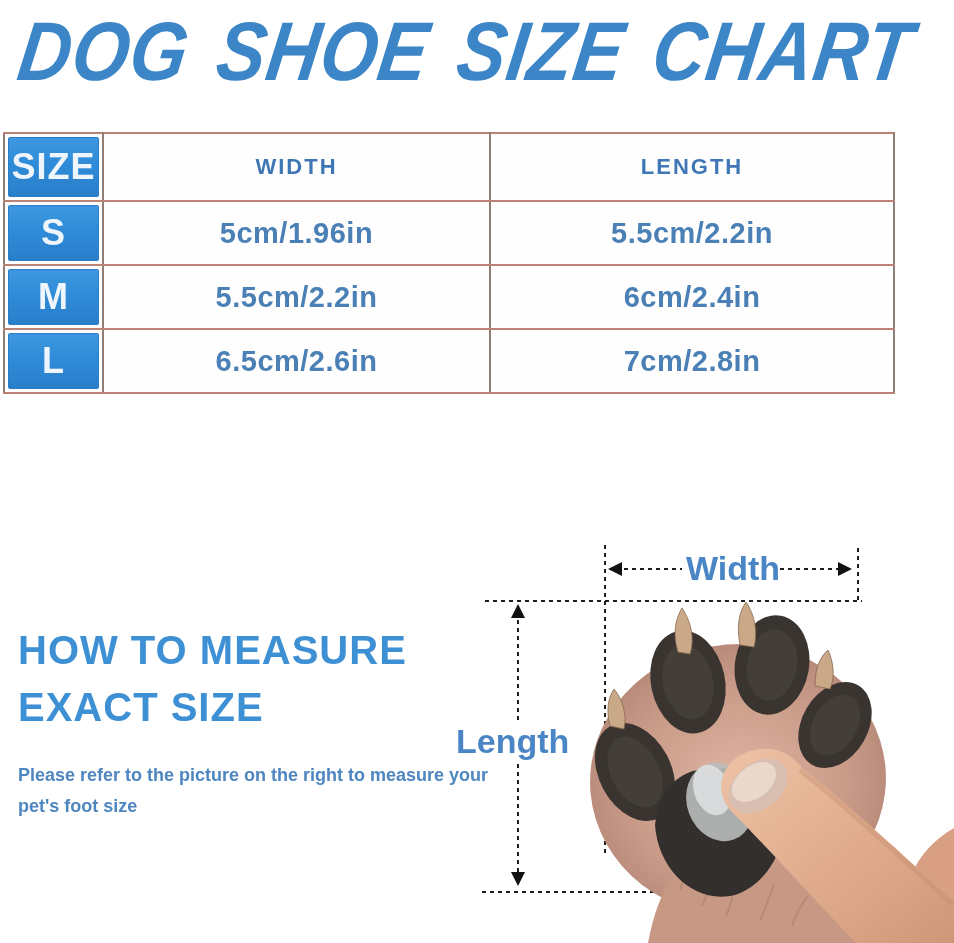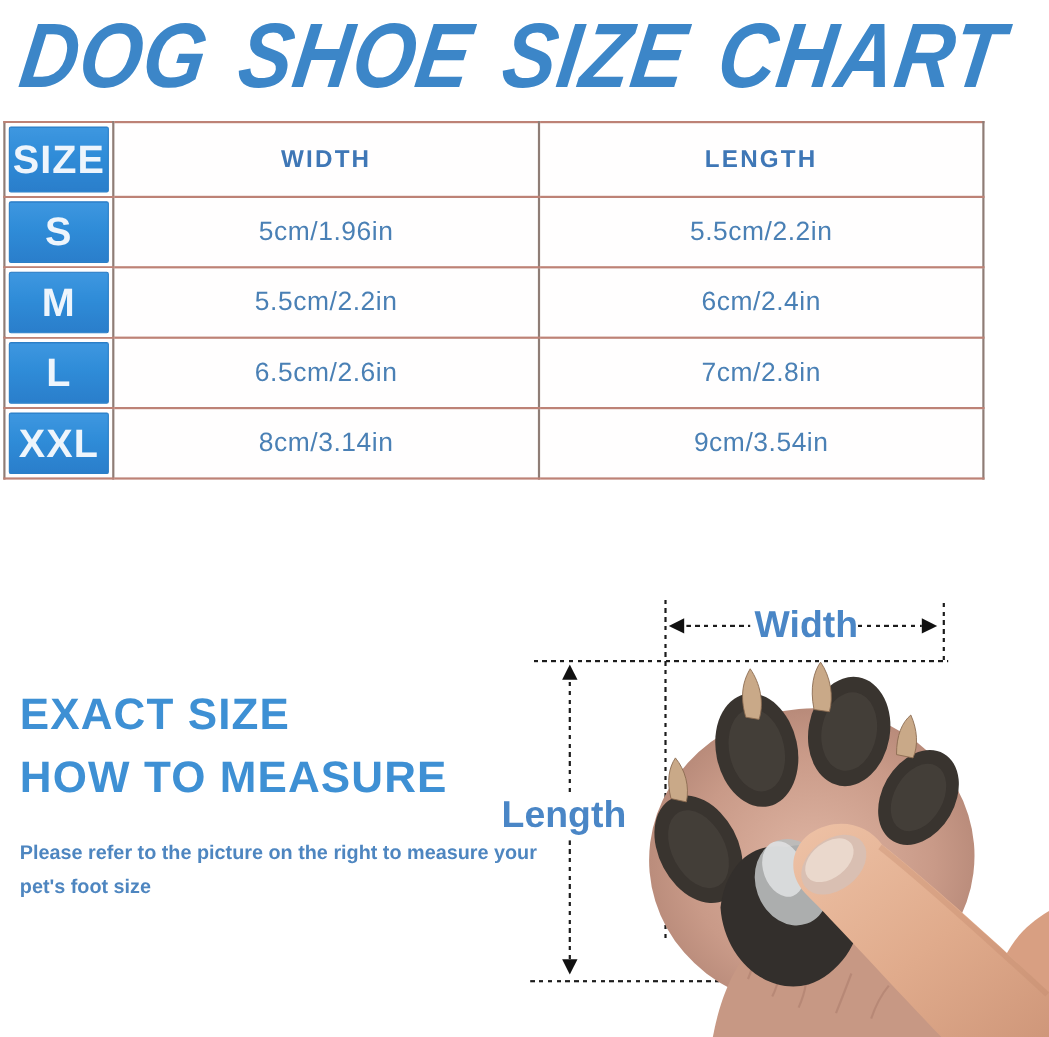--- a/index.html
+++ b/index.html
@@ -10,41 +10,41 @@
   .poster-title{
     position:absolute;left:26px;top:4px;margin:0;
     font-size:73px;font-weight:bold;font-style:italic;
     color:var(--title-blue);letter-spacing:1px;word-spacing:8px;
     transform:skewX(-8deg) scaleY(1.14);transform-origin:left top;
     white-space:nowrap;
   }
 
   
   .size-table{
-    position:absolute;left:3px;top:110px;width:890px;
+    position:absolute;left:3px;top:132px;width:890px;
     border-collapse:collapse;table-layout:fixed;border-radius:13px;
   }
   .size-table col.c1{width:99px;}
   .size-table col.c2{width:387px;}
   .size-table col.c3{width:404px;}
   .size-table td,.size-table th{
     border:2px solid var(--border-v);
     border-top-color:var(--border-h);
     border-bottom-color:var(--border-h);
     padding:0;text-align:center;vertical-align:middle;
     background:#fffefe;
   }
   .size-table thead tr{height:68px;}
   .size-table tbody tr{height:64px;}
   .head-cell{
     font-size:22px;font-weight:bold;color:var(--header-text);
     letter-spacing:2px;
   }
   .data-cell{
-    font-size:24px;font-weight:normal;color:var(--cell-text);
+    font-size:29px;font-weight:bold;color:var(--cell-text);
     letter-spacing:0.5px;
   }
   .size-col{position:relative;}
   .blue-chip{
     position:absolute;inset:3px;
     background:linear-gradient(180deg,#3e97e0 0%,var(--chip-blue) 45%,#2a7ecb 100%);
     border:1px solid #2b7ec6;border-radius:2px;
     display:flex;align-items:center;justify-content:center;
     color:var(--chip-text);font-weight:bold;font-size:36px;letter-spacing:1px;
   }
@@ -115,33 +115,26 @@
         <td class="data-cell">5.5cm/2.2in</td>
         <td class="data-cell">6cm/2.4in</td>
       </tr>
       <tr>
         <td class="size-col">
           <div class="blue-chip">L</div>
         </td>
         <td class="data-cell">6.5cm/2.6in</td>
         <td class="data-cell">7cm/2.8in</td>
       </tr>
-      <tr>
-        <td class="size-col">
-          <div class="blue-chip">XXL</div>
-        </td>
-        <td class="data-cell">8cm/3.14in</td>
-        <td class="data-cell">9cm/3.54in</td>
-      </tr>
     </tbody>
 </table>
 
 <h2 class="measure-heading">
+  <div>HOW TO MEASURE</div>
   <div>EXACT SIZE</div>
-  <div>HOW TO MEASURE</div>
 </h2>
 <p class="measure-body">Please refer to the picture on the right to measure your pet's foot size</p>
 
 <div class="vdash" style="left:604px;top:545px;height:308px;"></div>
 <div class="vdash" style="left:857px;top:548px;height:54px;"></div>
 <div class="arr left" style="left:608px;top:562px;"></div>
 <div class="hdash" style="left:624px;top:568px;width:58px;"></div>
 <div class="hdash" style="left:780px;top:568px;width:58px;"></div>
 <div class="arr right" style="left:838px;top:562px;"></div>
 <div class="hdash" style="left:485px;top:600px;width:377px;"></div>

